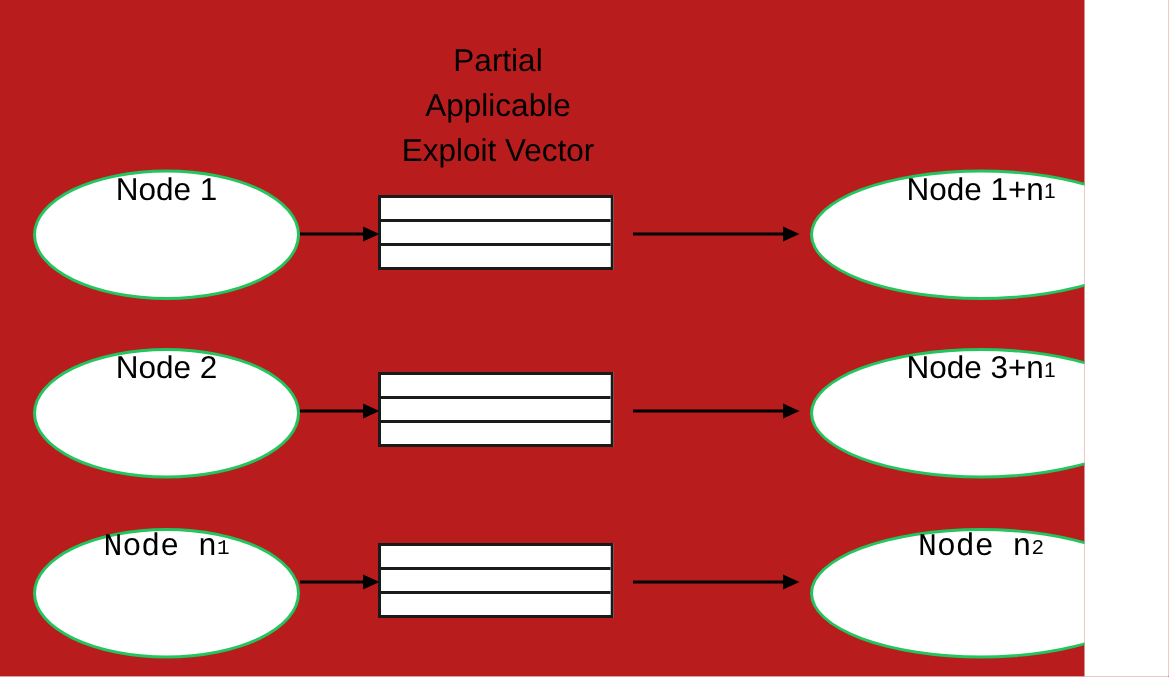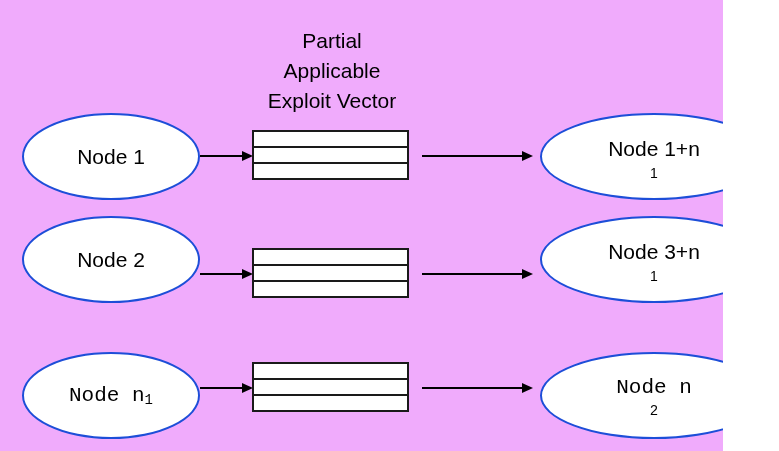--- a/index.html
+++ b/index.html
@@ -4,21 +4,21 @@
 <style>
   html, body {
     margin: 0;
     padding: 0;
     background: #ffffff;
   }
   #canvas {
     position: relative;
     width: 723px;
     height: 451px;
-    background: #f0abfc;
+    background: #b91c1c;
     font-family: "Liberation Sans", sans-serif;
     overflow: hidden;
   }
 
   
   .vector-title {
     position: absolute;
     left: 222px;
     top: 26px;
     width: 220px;
@@ -26,43 +26,42 @@
     font-size: 21px;
     line-height: 30px;
     color: #000000;
     white-space: pre-line;
   }
 
   
   .node {
     position: absolute;
     box-sizing: border-box;
-    border: 2px solid #1d4ed8;
+    border: 2px solid #22c55e;
     border-radius: 50%;
     background: #ffffff;
     display: flex;
-    align-items: center;
     justify-content: center;
     color: #000000;
     font-size: 21px;
     white-space: nowrap;
   }
   .node .sub {
     font-size: 14px;
     vertical-align: sub;
     position: relative;
     top: 4px;
     left: 0px;
   }
 
   .node-left  { left: 22px;  width: 178px; height: 87px; }
-  .node-right { left: 540px; width: 228px; height: 87px; flex-direction: column; }
+  .node-right { left: 540px; width: 228px; height: 87px; }
 
   .row1 { top: 113px; }
-  .row2 { top: 216px; }
+  .row2 { top: 232px; }
   .row3 { top: 352px; font-family: Liberation Mono, monospace; }
 
   
   .vector-table {
     position: absolute;
     left: 252px;
     width: 157px;
     height: 50px;
     box-sizing: border-box;
     border: 2px solid #1a1a1a;

